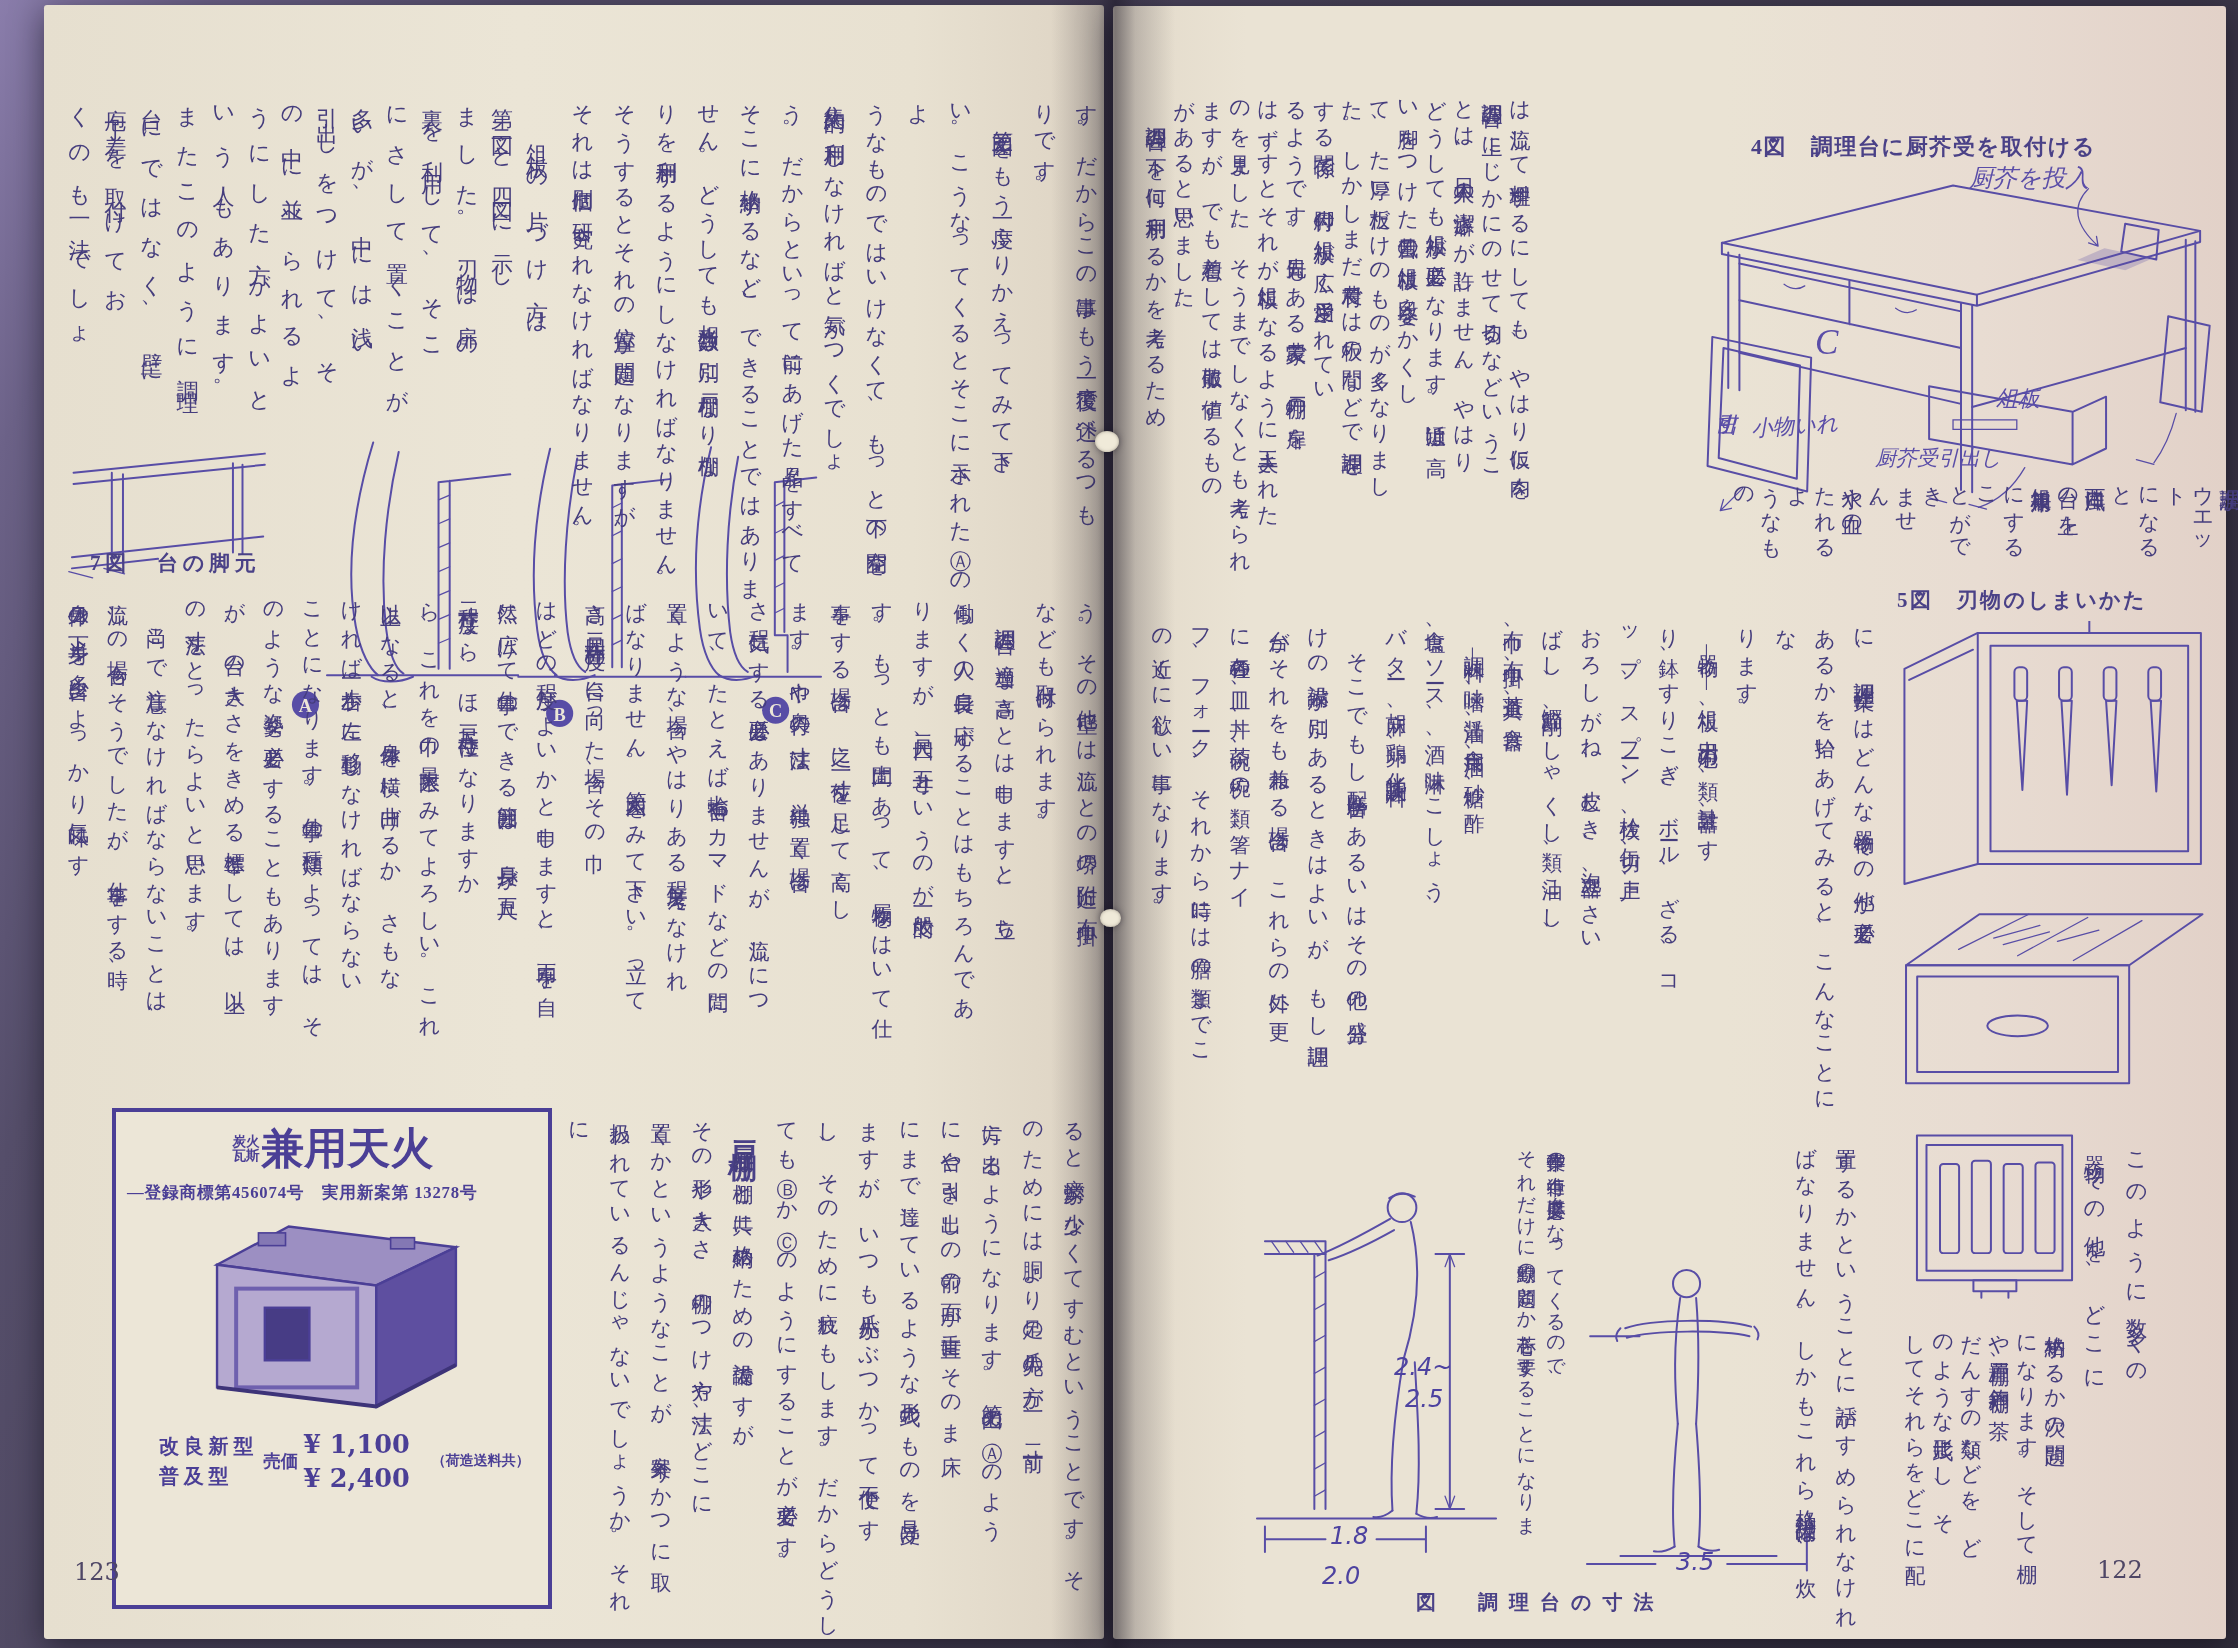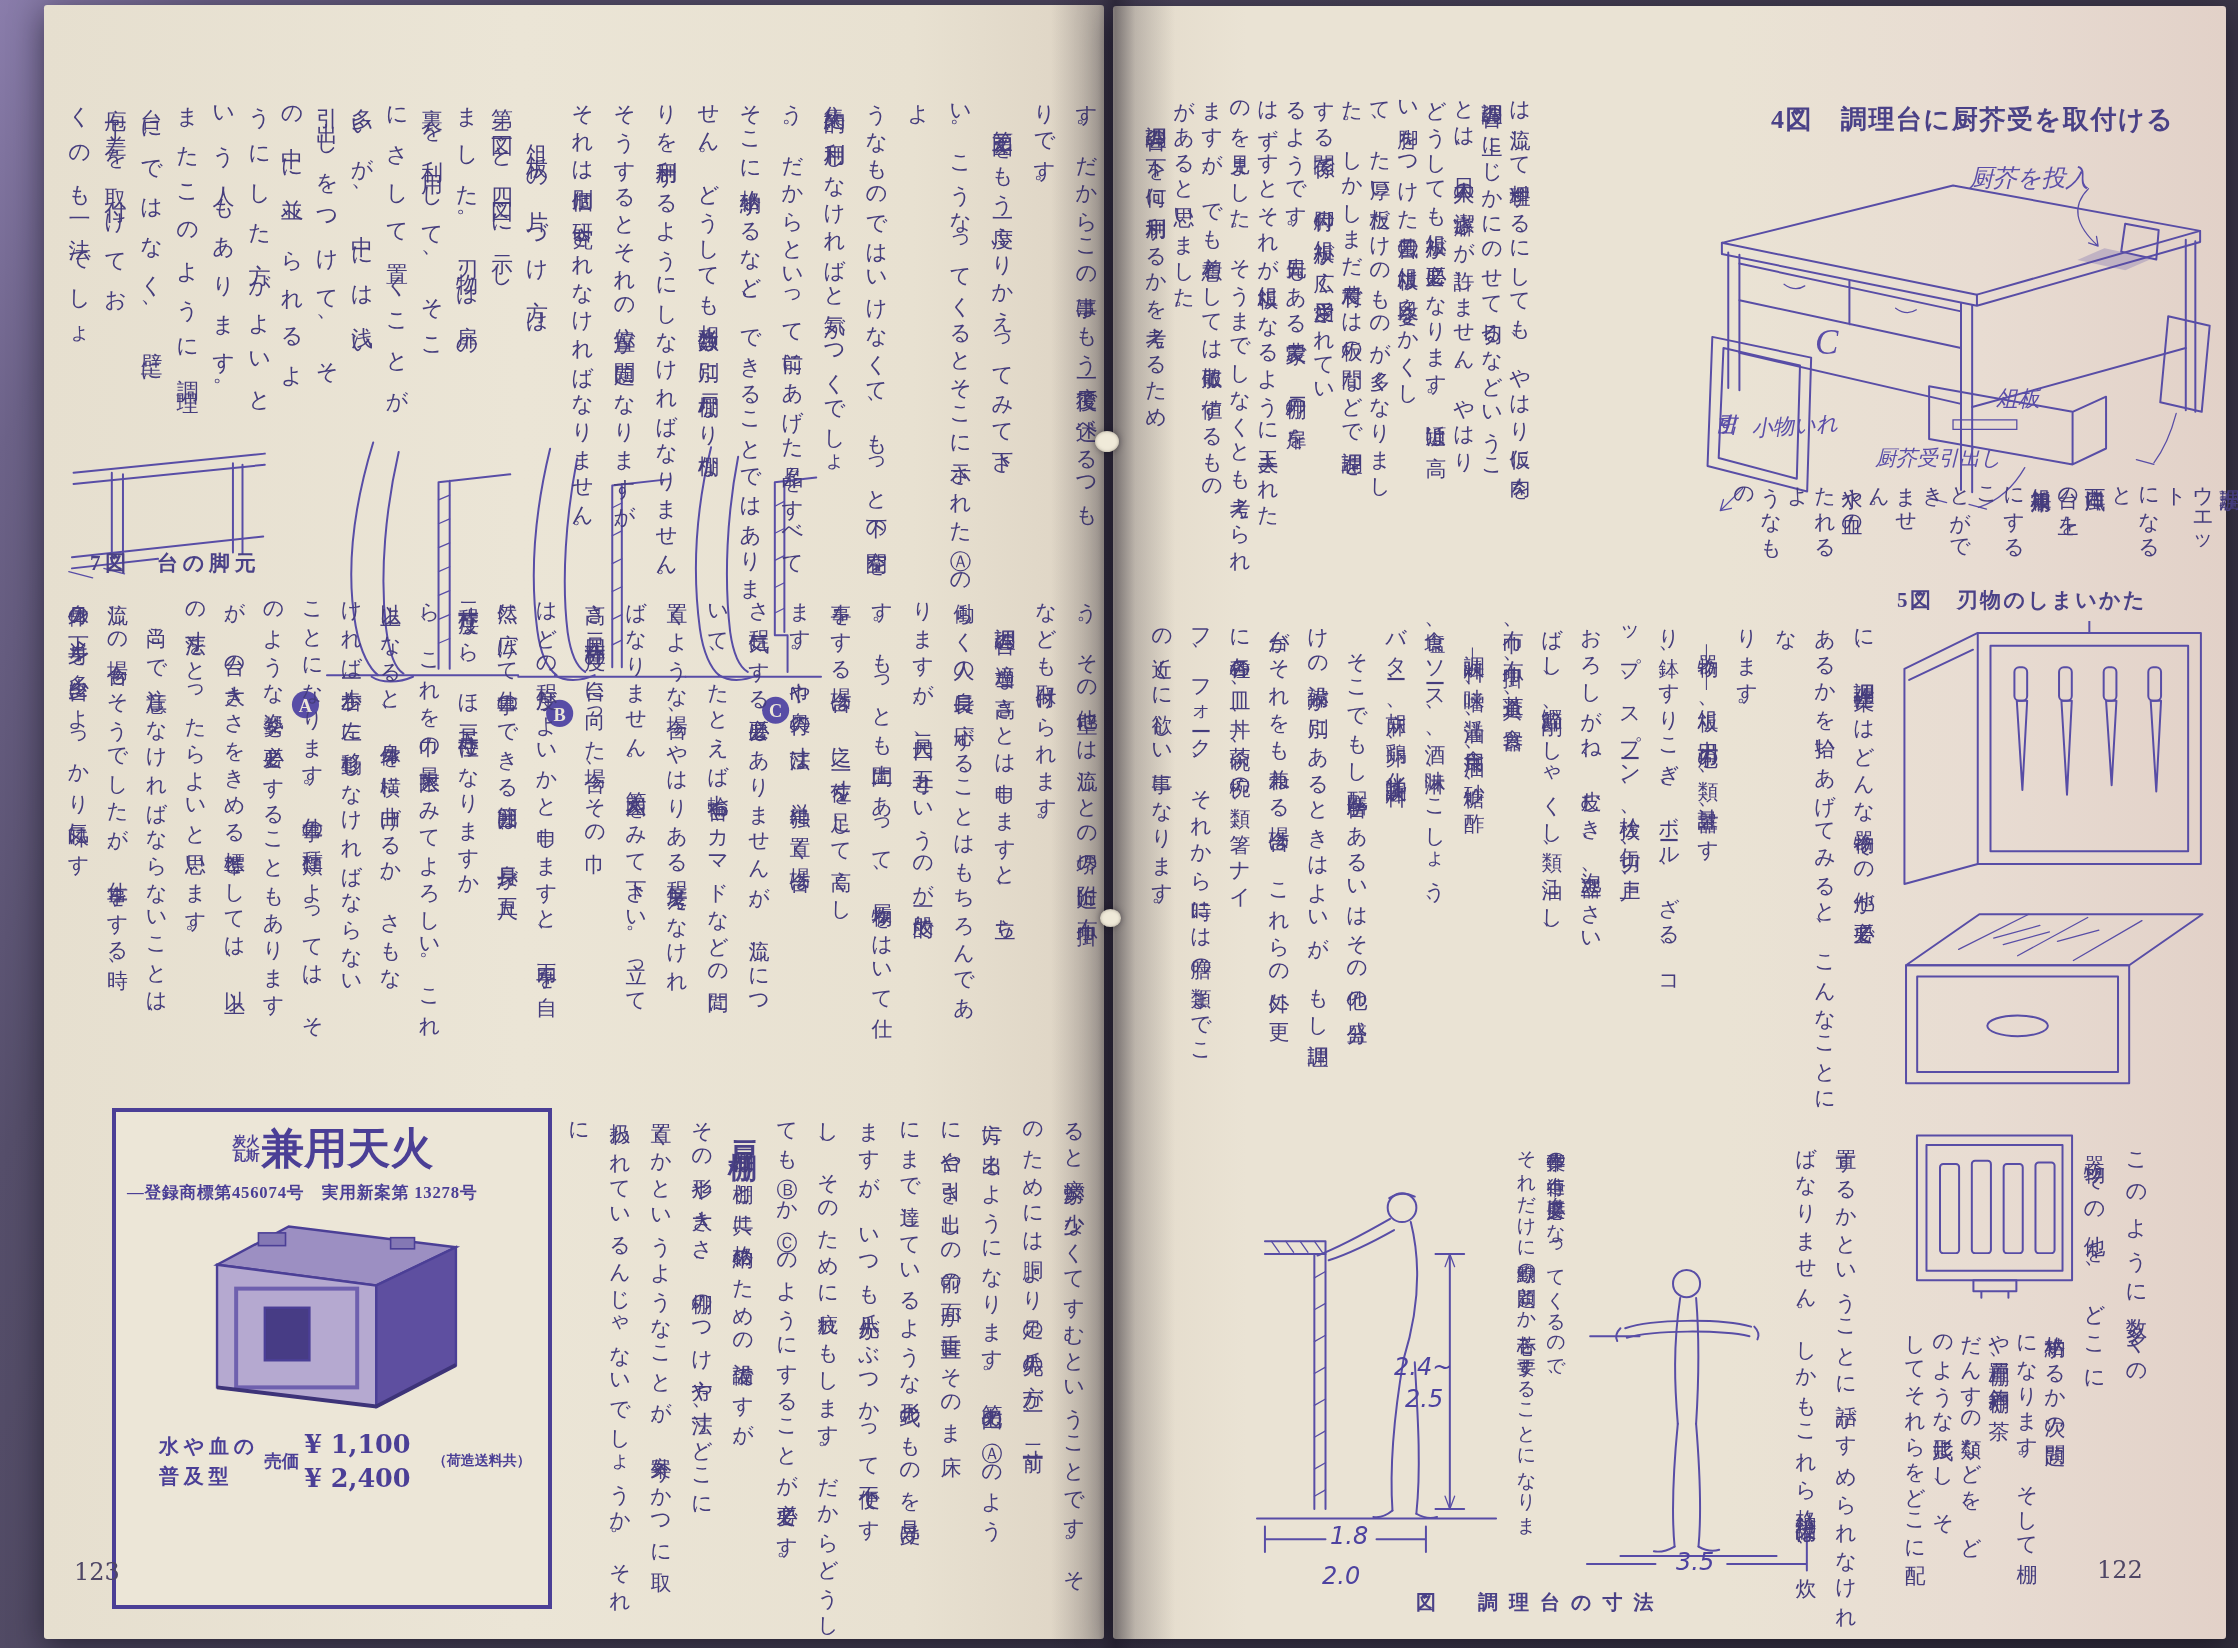--- a/index.html
+++ b/index.html
@@ -178,21 +178,21 @@
         <polygon points="240,96 340,48 340,196 240,248" fill="#5e4fa0" stroke="#4b3f96" stroke-width="3"></polygon>
         <rect x="64" y="100" width="152" height="124" fill="none" stroke="#6e60ae" stroke-width="5"></rect>
         <rect x="100" y="124" width="56" height="66" fill="#473c85" stroke="#4b3f96" stroke-width="3"></rect>
         <rect x="92" y="30" width="34" height="16" fill="#8478b4" stroke="#4b3f96" stroke-width="2"></rect>
         <rect x="258" y="36" width="30" height="14" fill="#8478b4" stroke="#4b3f96" stroke-width="2"></rect>
         <path d="M40,224 L240,248 L340,196" fill="none" stroke="#3d3378" stroke-width="5"></path>
       </svg>
     </div>
     <div class="pricegrid">
       <span class="plabels">
-        <span>水や血の</span>
+        <span>改良新型</span>
         <span>普及型</span>
       </span>
       <span class="baika">売価</span>
       <span class="pvals">
         <span>¥ 1,100</span>
         <span>¥ 2,400</span>
       </span>
       <span class="pnote">（荷造送料共）</span>
     </div>
 
@@ -211,21 +211,21 @@
 て、たゞ厚い板だけのものが多くなりまし
 た。しかしまだ農村では板の間などで調理を
 する関係で、脚付の俎板が広く愛用されてい
 るようです。先日もある農家で、戸棚の扉を
 はずすとそれが俎板になるように工夫された
 のを見ました。そうまでしなくとも考えられ
 ますが、でも着想としては敬服に値するもの
 があると思いました。
 　調理台の下を何に利用するかを考えるため</div>
 
-  <div class="hz cap" style="left:638px;top:96px;font-size:26px;letter-spacing:1.6px;margin-left:20px;">4図　調理台に厨芥受を取付ける</div>
+  <div class="hz cap" style="left:638px;top:126px;font-size:22px;letter-spacing:1.6px;">4図　調理台に厨芥受を取付ける</div>
   <div class="fig" style="left:577px;top:141px;">
     <svg width="542" height="379" viewBox="0 0 680 475">
       <path class="ln" d="M40,120 L330,48 L640,105 L360,185 Z"></path>
       <path class="ln" d="M40,120 L40,134 L360,199 L360,185 M640,105 L640,119 L360,199"></path>
       <path class="ln" d="M48,132 V302 M62,135 V305"></path>
       <path class="ln" d="M340,196 V430 M354,199 V433"></path>
       <path class="ln" d="M622,116 V330 M634,118 V332"></path>
       <path class="ln" d="M62,146 L340,206 M62,192 L340,252 M200,168 V222"></path>
       <path class="thin" d="M118,172 q14,10 26,2 M258,202 q14,10 26,2"></path>
       <path class="ln" d="M62,258 L340,322 M354,326 L622,252"></path>

